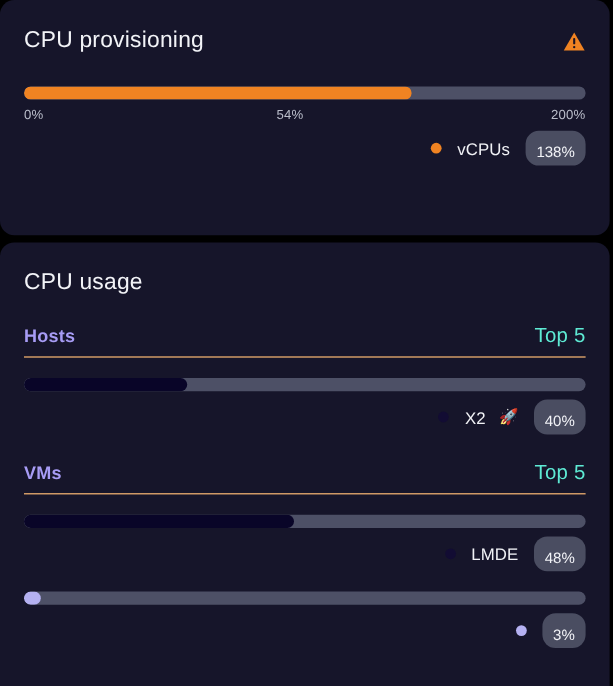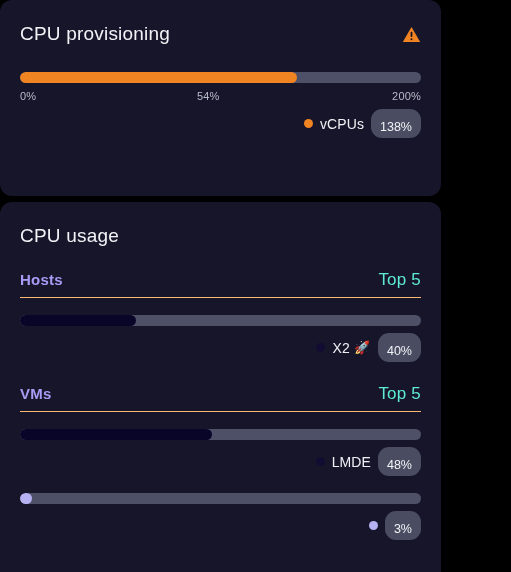--- a/index.html
+++ b/index.html
@@ -6,21 +6,21 @@
 
   html, body {
     width: 511px;
     height: 572px;
     background: #000000;
     font-family: "Liberation Sans", sans-serif;
     overflow: hidden;
   }
 
   .page {
-    width: 441px;
+    width: 508px;
     height: 572px;
     background: #000000;
     display: flex;
     flex-direction: column;
     gap: 6px;
   }
 
   .card {
     background: #16152a;
     border-radius: 12px;
@@ -78,21 +78,21 @@
     font-size: 11px;
     letter-spacing: 0.2px;
   }
   .axis .mid { position: relative; left: -6px; }
 
   
   .legend-row {
     display: flex;
     align-items: center;
     justify-content: flex-end;
-    gap: 7px;
+    gap: 13px;
     margin-top: 7px;
   }
   .legend-dot {
     width: 9px; height: 9px;
     border-radius: 50%;
     flex: none;
   }
   .dot-orange { background: #f08322; }
   .dot-navy   { background: #120c33; }
   .dot-lilac  { background: #b5b1f2; }

